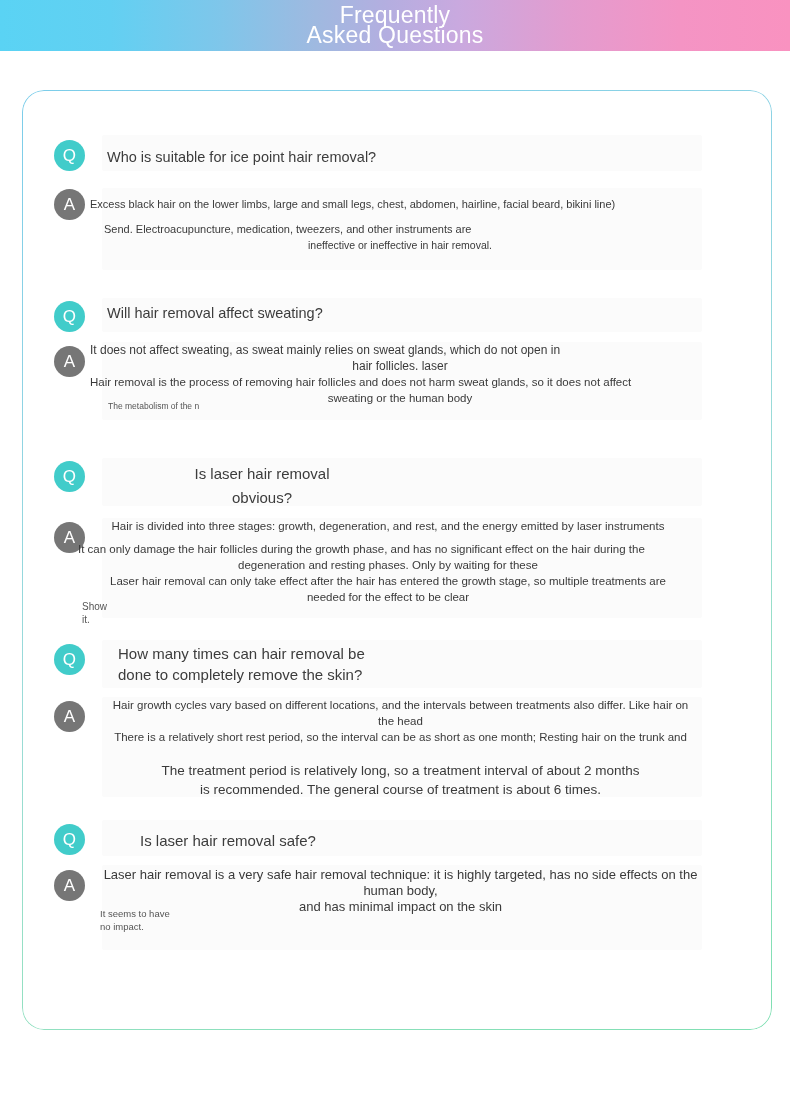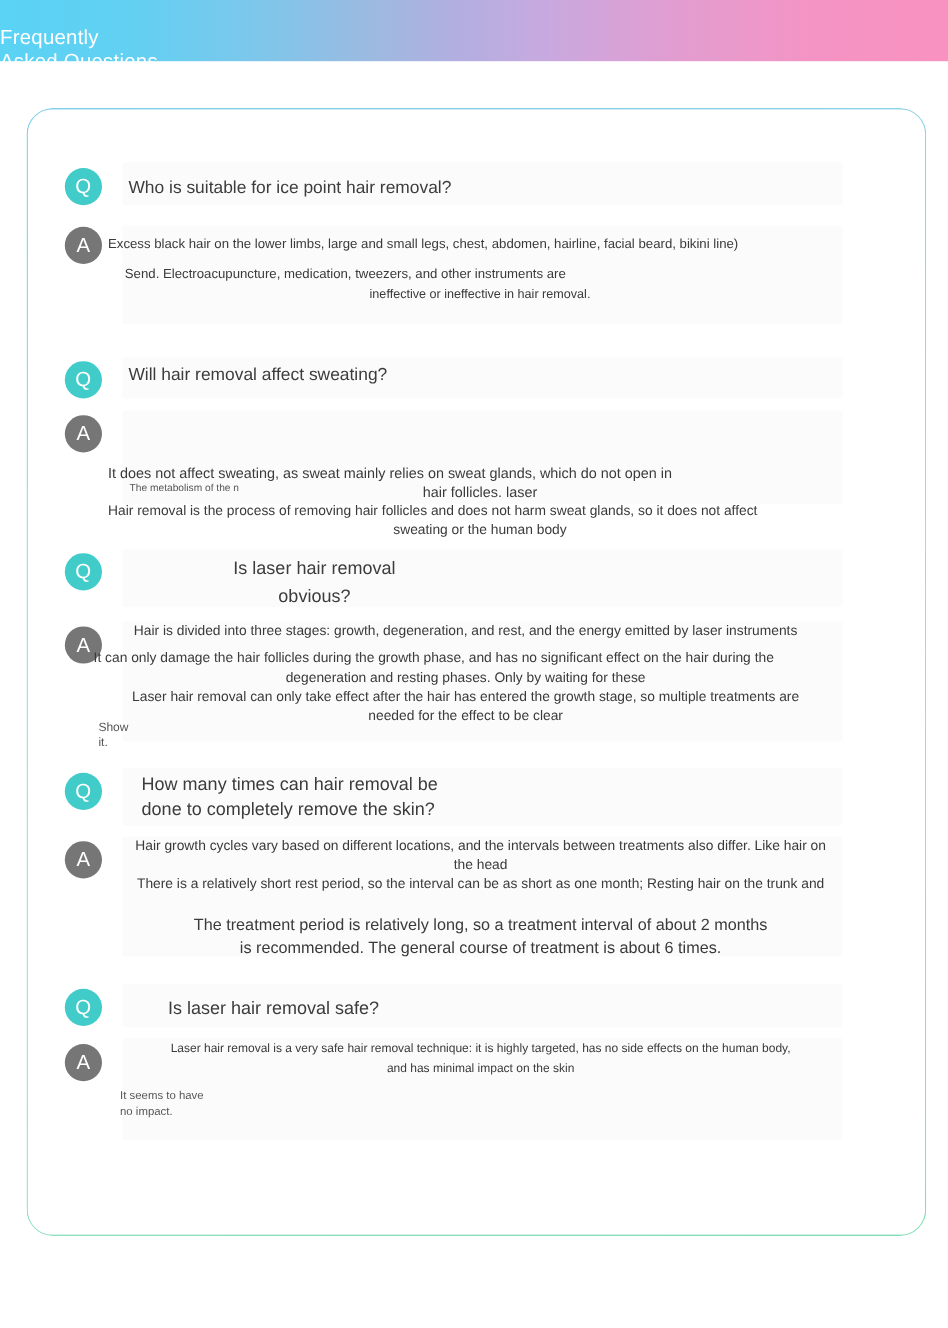--- a/index.html
+++ b/index.html
@@ -30,25 +30,25 @@
         #9fb9e0 40%,
         #b4aee0 49%,
         #c9a9df 58%,
         #e39ccf 72%,
         #f494c4 86%,
         #f992c0 100%);
   }
   .header-title {
     position: absolute;
     left: 0;
-    top: 22px;
+    top: 6px;
     width: 790px;
-    text-align: left;
+    text-align: center;
     color: #ffffff;
-    font-size: 17px;
+    font-size: 23px;
     font-weight: 300;
     line-height: 19.5px;
     letter-spacing: 0.2px;
   }
   .header-title .line2 { display: block; }
 
   
   .faq-card {
     position: absolute;
     left: 22px;
@@ -184,21 +184,21 @@
 
     <div class="qa-block" style="top:190px;height:150px;">
       <div class="panel" style="left:80px;top:18px;width:600px;height:34px;"></div>
       <div class="panel" style="left:80px;top:62px;width:600px;height:78px;"></div>
 
       <div class="badge badge-q" style="left:32px;top:21px;">Q</div>
       <div class="ghost" style="left:84px;top:12px;"></div>
       <div class="question-text" style="left:85px;top:24px;width:560px;">Will hair removal affect sweating?</div>
 
       <div class="badge badge-a" style="left:32px;top:66px;">A</div>
-      <div class="answer-body" style="left:68px;top:62px;width:620px;font-size:12px;line-height:16px;margin-top:44px;">
+      <div class="answer-body" style="left:68px;top:62px;width:620px;font-size:12px;line-height:16px;">
         <span class="ans-line">It does not affect sweating, as sweat mainly relies on sweat glands, which do not open in</span>
         <span class="ans-line" style="text-align:center;">hair follicles. laser</span>
         <span class="ans-line" style="font-size:11.5px;">Hair removal is the process of removing hair follicles and does not harm sweat glands, so it does not affect</span>
         <span class="ans-line" style="text-align:center;font-size:11.5px;">sweating or the human body</span>
       </div>
       <div class="tiny-note" style="left:86px;top:120px;">The metabolism of the n</div>
     </div>
 
     <div class="qa-block" style="top:350px;height:195px;">
       <div class="panel" style="left:80px;top:18px;width:600px;height:48px;"></div>
@@ -242,21 +242,21 @@
 
     <div class="qa-block" style="top:725px;height:170px;">
       <div class="panel" style="left:80px;top:5px;width:600px;height:36px;"></div>
       <div class="panel" style="left:80px;top:50px;width:600px;height:85px;"></div>
 
       <div class="badge badge-q" style="left:32px;top:9px;">Q</div>
       <div class="ghost" style="left:120px;top:0px;"></div>
       <div class="question-text" style="left:118px;top:16px;width:400px;font-size:15px;">Is laser hair removal safe?</div>
 
       <div class="badge badge-a" style="left:32px;top:55px;">A</div>
-      <div class="answer-body" style="left:66px;top:52px;width:625px;font-size:10px;line-height:16px;">
+      <div class="answer-body" style="left:66px;top:52px;width:625px;font-size:13px;line-height:16px;">
         <span class="ans-line" style="text-align:center;">Laser hair removal is a very safe hair removal technique: it is highly targeted, has no side effects on the human body,</span>
         <span class="ans-line" style="text-align:center;">and has minimal impact on the skin</span>
       </div>
       <div class="tiny-note" style="left:78px;top:92px;font-size:9.5px;line-height:13px;">It seems to have
    no impact.</div>
     </div>
 
   </div>
 </div>
 

